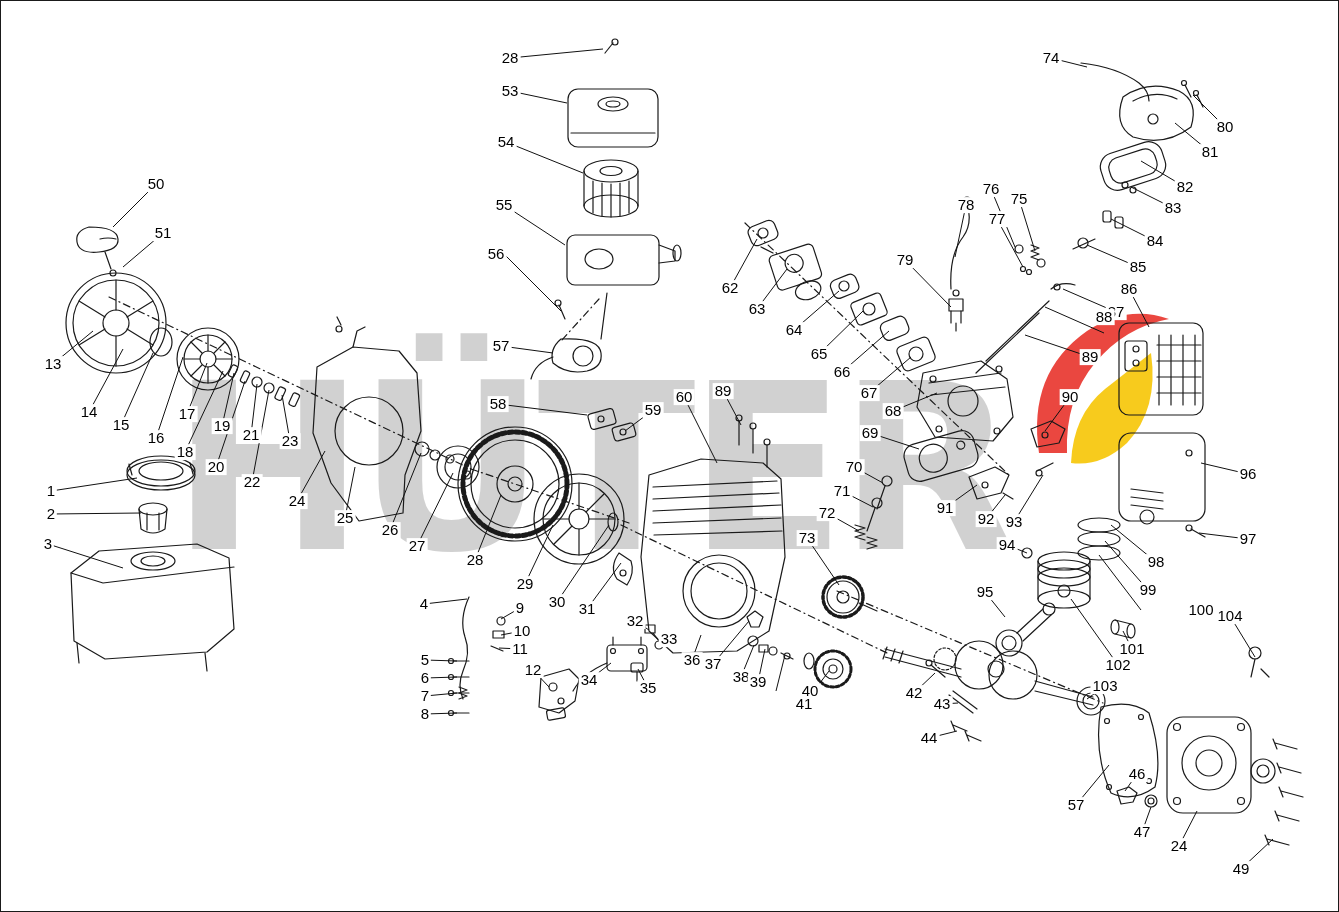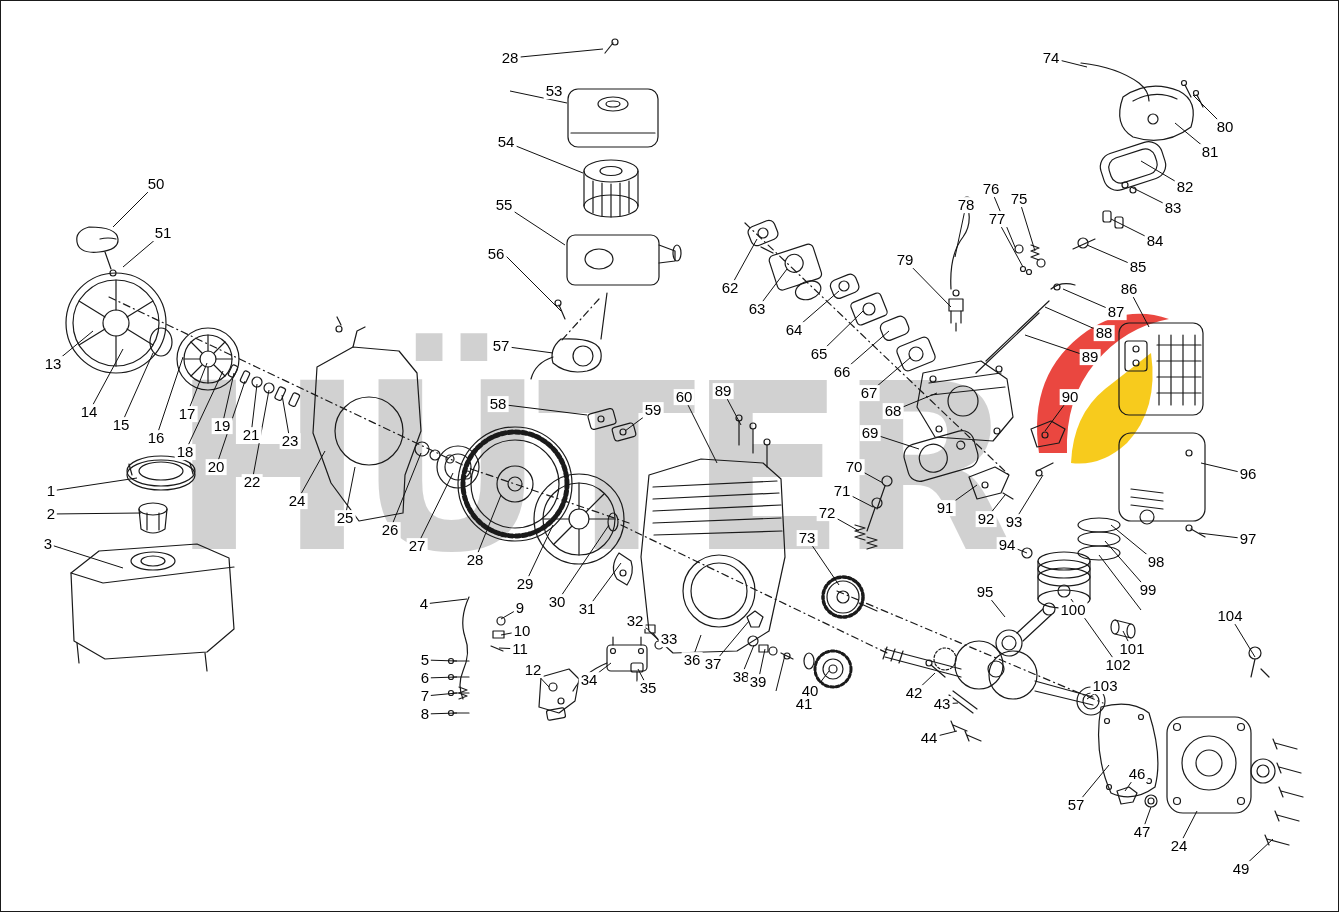--- a/index.html
+++ b/index.html
@@ -689,21 +689,21 @@
       <div class="callout" style="left: 941px; top: 703px;">43</div>
       <div class="callout" style="left: 928px; top: 737px;">44</div>
       <div class="callout" style="left: 1075px; top: 804px;">57</div>
       <div class="callout" style="left: 1136px; top: 773px;">46</div>
       <div class="callout" style="left: 1141px; top: 831px;">47</div>
       <div class="callout" style="left: 1178px; top: 845px;">24</div>
       <div class="callout" style="left: 1240px; top: 868px;">49</div>
       <div class="callout" style="left: 155px; top: 183px;">50</div>
       <div class="callout" style="left: 162px; top: 232px;">51</div>
       <div class="callout" style="left: 509px; top: 57px;">28</div>
-      <div class="callout" style="left: 509px; top: 90px; margin-left: 44px;">53</div>
+      <div class="callout" style="left: 509px; top: 90px;">53</div>
       <div class="callout" style="left: 505px; top: 141px;">54</div>
       <div class="callout" style="left: 503px; top: 204px;">55</div>
       <div class="callout" style="left: 495px; top: 253px;">56</div>
       <div class="callout" style="left: 500px; top: 345px;">57</div>
       <div class="callout" style="left: 497px; top: 403px;">58</div>
       <div class="callout" style="left: 652px; top: 409px;">59</div>
       <div class="callout" style="left: 683px; top: 396px;">60</div>
       <div class="callout" style="left: 722px; top: 390px;">89</div>
       <div class="callout" style="left: 729px; top: 287px;">62</div>
       <div class="callout" style="left: 756px; top: 308px;">63</div>
@@ -724,32 +724,32 @@
       <div class="callout" style="left: 965px; top: 204px;">78</div>
       <div class="callout" style="left: 904px; top: 259px;">79</div>
       <div class="callout" style="left: 1224px; top: 126px;">80</div>
       <div class="callout" style="left: 1209px; top: 151px;">81</div>
       <div class="callout" style="left: 1184px; top: 186px;">82</div>
       <div class="callout" style="left: 1172px; top: 207px;">83</div>
       <div class="callout" style="left: 1154px; top: 240px;">84</div>
       <div class="callout" style="left: 1137px; top: 266px;">85</div>
       <div class="callout" style="left: 1128px; top: 288px;">86</div>
       <div class="callout" style="left: 1115px; top: 311px;">87</div>
-      <div class="callout" style="left: 1103px; top: 332px;">88</div>
+      <div class="callout" style="left: 1103px; top: 316px;">88</div>
       <div class="callout" style="left: 1089px; top: 356px;">89</div>
       <div class="callout" style="left: 1069px; top: 396px;">90</div>
       <div class="callout" style="left: 944px; top: 507px;">91</div>
       <div class="callout" style="left: 985px; top: 518px;">92</div>
       <div class="callout" style="left: 1013px; top: 521px;">93</div>
       <div class="callout" style="left: 1006px; top: 544px;">94</div>
       <div class="callout" style="left: 984px; top: 591px;">95</div>
       <div class="callout" style="left: 1247px; top: 473px;">96</div>
       <div class="callout" style="left: 1247px; top: 538px;">97</div>
       <div class="callout" style="left: 1155px; top: 561px;">98</div>
       <div class="callout" style="left: 1147px; top: 589px;">99</div>
-      <div class="callout" style="left: 1072px; top: 609px;">100</div>
+      <div class="callout" style="left: 1200px; top: 609px;">100</div>
       <div class="callout" style="left: 1131px; top: 648px;">101</div>
       <div class="callout" style="left: 1117px; top: 664px;">102</div>
       <div class="callout" style="left: 1104px; top: 685px;">103</div>
       <div class="callout" style="left: 1229px; top: 615px;">104</div>
     </div>
 
 </div>
 
 </body></html>

